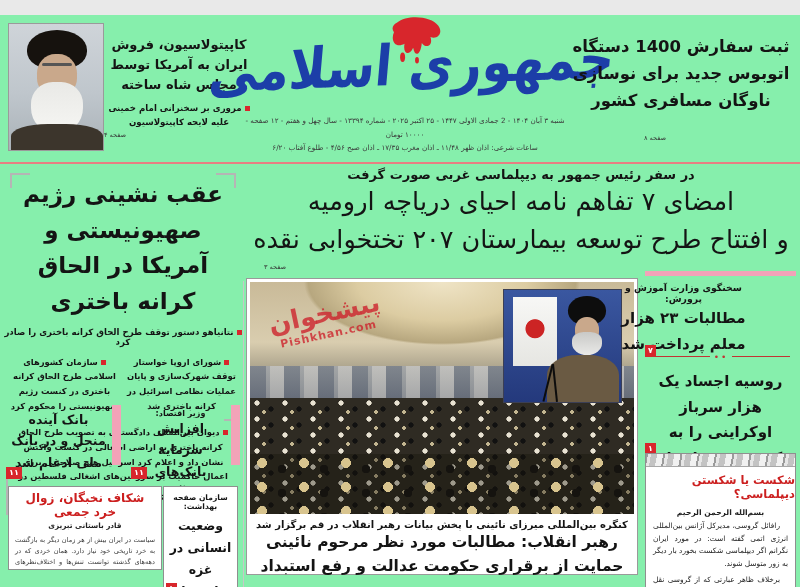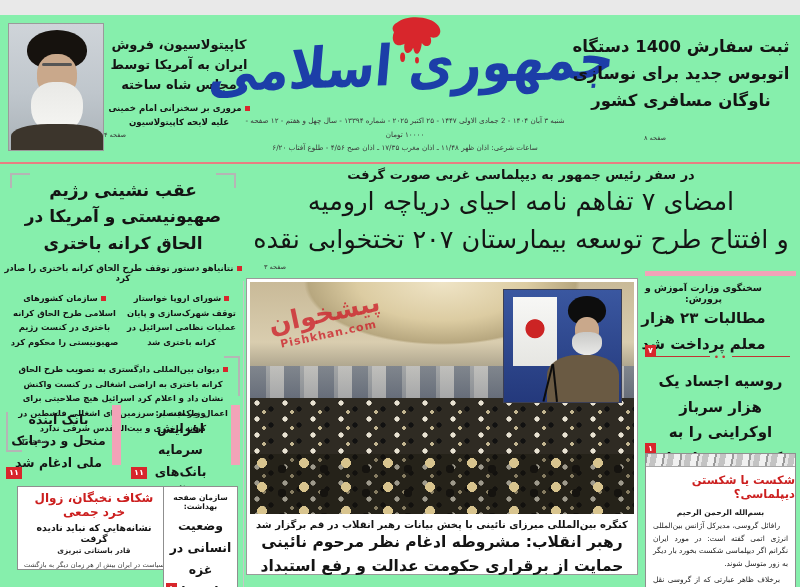--- a/index.html
+++ b/index.html
@@ -48,41 +48,41 @@
   .lead .kick { font-size:13px; font-weight:bold; text-align:center; }
   .lead .h { font-size:25.5px; font-weight:normal; text-align:center; line-height:1.5; }
   .lead .pref { position:absolute; right:auto; left:18px; bottom:-4px; }
 
   
   .vsep { left:243px; top:266px; width:1px; height:321px; background:#c7c7c7; }
   .wb { left:4px; top:156px; width:238px; }
   .corner { position:absolute; width:20px; height:15px; }
   .c-tl { border-top:2px solid #b5b5b5; border-left:2px solid #b5b5b5; left:6px; top:2px; }
   .c-tr { border-top:2px solid #b5b5b5; border-right:2px solid #b5b5b5; right:6px; top:2px; }
-  .wb .t { font-size:17px; font-weight:bold; line-height:1.55; text-align:center; padding:6px 14px 0; }
+  .wb .t { font-size:23px; font-weight:bold; line-height:1.55; text-align:center; padding:6px 14px 0; }
   .wb .sub { font-size:8.6px; font-weight:bold; text-align:center; margin-top:7px; }
   .wb-cols { display:flex; gap:8px; padding:8px 6px 0; }
   .wb-cols div { flex:1; font-size:8.4px; font-weight:bold; line-height:1.75; text-align:center; }
   .wb-wide { position:relative; margin:8px 4px 0; padding:4px 10px 2px; font-size:8.4px; font-weight:bold; line-height:1.75; text-align:center; }
   .wb-wide::before { content:""; position:absolute; right:-2px; top:-2px; width:14px; height:38px; border-right:2px solid #b5b5b5; border-top:2px solid #b5b5b5; }
   .wb-wide::after  { content:""; position:absolute; left:-2px; bottom:-2px; width:14px; height:38px; border-left:2px solid #b5b5b5; border-bottom:2px solid #b5b5b5; }
   .wb-wide .pref { display:block; text-align:left; margin-top:1px; }
 
   
   .bank-row { left:4px; top:388px; width:238px; height:76px; display:flex; flex-direction:row; gap:6px; }
   .bank-box { position:relative; height:100%; padding:6px 16px 6px 6px; }
   .bank-box.r { width:119px; }
   .bank-box.l { width:113px; }
   .bank-box .pinkbar { top:2px; bottom:14px; right:2px; width:9px; }
   .bank-box .lead-in { font-size:8px; font-weight:bold; text-align:center; }
   .bank-box .t { font-size:12.5px; font-weight:bold; line-height:1.7; text-align:center; }
   .bank-box .badge { left:2px; bottom:0; }
 
   
-  .elite { left:17px; top:471px; width:154px; height:84px; border:1px solid #8f8f8f; padding:4px 6px; overflow:hidden; background:#fff; }
+  .elite { left:8px; top:471px; width:154px; height:84px; border:1px solid #8f8f8f; padding:4px 6px; overflow:hidden; background:#fff; }
   .elite .t { color:#cc1f1f; font-size:12px; font-weight:bold; text-align:center; }
   .elite .st { font-size:9.3px; font-weight:bold; text-align:center; margin-top:3px; }
   .elite .au { font-size:7.3px; font-weight:bold; text-align:center; margin-top:2px; color:#222; }
   .elite .bd { font-size:6.6px; line-height:1.65; text-align:justify; margin-top:5px; color:#3d3d3d; }
   .gaza { left:163px; top:471px; width:75px; height:112px; border:1px solid #8f8f8f; padding:6px 4px; background:#fff; }
   .gaza .lead-in { font-size:7.6px; font-weight:bold; text-align:center; }
   .gaza .t { font-size:12.5px; font-weight:bold; line-height:1.75; text-align:center; margin-top:4px; }
   .gaza .badge { left:2px; bottom:2px; }
 
   
@@ -118,21 +118,21 @@
   .wm .fa { font-size:26px; font-weight:bold; }
   .wm .en { font-size:11px; font-weight:bold; letter-spacing:1px; }
 
   .caption { position:relative; padding:5px 6px 0; }
   .caption .kick { font-size:10px; font-weight:bold; text-align:center; }
   .caption .h { font-size:15.5px; font-weight:bold; line-height:1.55; text-align:center; }
   .caption .pref { position:absolute; left:10px; bottom:6px; }
 
   
   .rc-pink { left:645px; top:256px; width:151px; height:5px; background:#f2a3b8; }
-  .teachers { left:628px; top:267px; width:151px; }
+  .teachers { left:608px; top:267px; width:151px; }
   .teachers .lead-in { font-size:9.3px; font-weight:bold; text-align:center; }
   .teachers .t { font-size:15px; font-weight:bold; line-height:1.7; text-align:center; margin-top:2px; }
   .t-badge { left:645px; top:330px; }
   .divider { left:652px; top:341px; width:138px; display:flex; align-items:center; gap:4px; }
   .divider .ln { flex:1; height:1px; background:#c23333; }
   .divider .dots { color:#c23333; font-size:9px; line-height:0; letter-spacing:2px; }
   .russia { left:645px; top:354px; width:151px; }
   .russia .t { font-size:15px; font-weight:bold; line-height:1.7; text-align:center; }
   .r-badge { left:645px; top:428px; }
   .editorial { left:645px; top:438px; width:151px; height:149px; border:1px solid #8f8f8f; background:#fff; overflow:hidden; }
@@ -215,21 +215,20 @@
     </div>
     <div class="bank-box r">
       <div class="pinkbar"></div>
       <div class="t">بانک آینده منحل و در بانک ملی ادغام شد</div>
       <span class="badge">۱۱</span>
     </div>
   </div>
 
   <div class="abs elite">
     <div class="t">شکاف نخبگان، زوال خرد جمعی</div>
-    <div class="st">نشانه‌هایی که نباید نادیده گرفت</div>
     <div class="au">قادر باستانی تبریزی</div>
     <div class="bd">سیاست در ایران بیش از هر زمان دیگر به بازگشت به خرد تاریخی خود نیاز دارد. همان خردی که در دهه‌های گذشته توانست تنش‌ها و اختلاف‌نظرهای درونی را در چارچوب رقابت درون‌سیستمی مهار کند و مانع از آن شود که شکاف‌های سیاسی و فکری به سطح مشروعیت نظام سرایت کند. در طول بیش از چهار دهه، نظام توانسته است در میان تلاطم‌های سهمگین...</div>
   </div>
 
   <div class="abs gaza">
     <div class="lead-in">سازمان صفحه بهداشت:</div>
     <div class="t">وضعیت انسانی در غزه فاجعه‌بار است</div>
     <span class="badge">۱</span>
   </div>
 
@@ -248,21 +247,21 @@
         <div class="mic1"></div>
         <div class="mic2"></div>
       </div>
       <div class="wm">
         <div class="fa">پیشخوان</div>
         <div class="en">Pishkhan.com</div>
       </div>
     </div>
     <div class="caption">
       <div class="kick">کنگره بین‌المللی میرزای نائینی با پخش بیانات رهبر انقلاب در قم برگزار شد</div>
-      <div class="h">رهبر انقلاب: مشروطه ادغام نظر مرحوم نائینی</div>
+      <div class="h">رهبر انقلاب: مطالبات مورد نظر مرحوم نائینی</div>
       <div class="h">حمایت از برقراری حکومت عدالت و رفع استبداد بود</div>
       <span class="pref">صفحه ۲</span>
     </div>
   </div>
 
   <div class="abs rc-pink"></div>
 
   <div class="abs teachers">
     <div class="lead-in">سخنگوی وزارت آموزش و پرورش:</div>
     <div class="t">مطالبات ۲۳ هزار معلم پرداخت شد</div>

